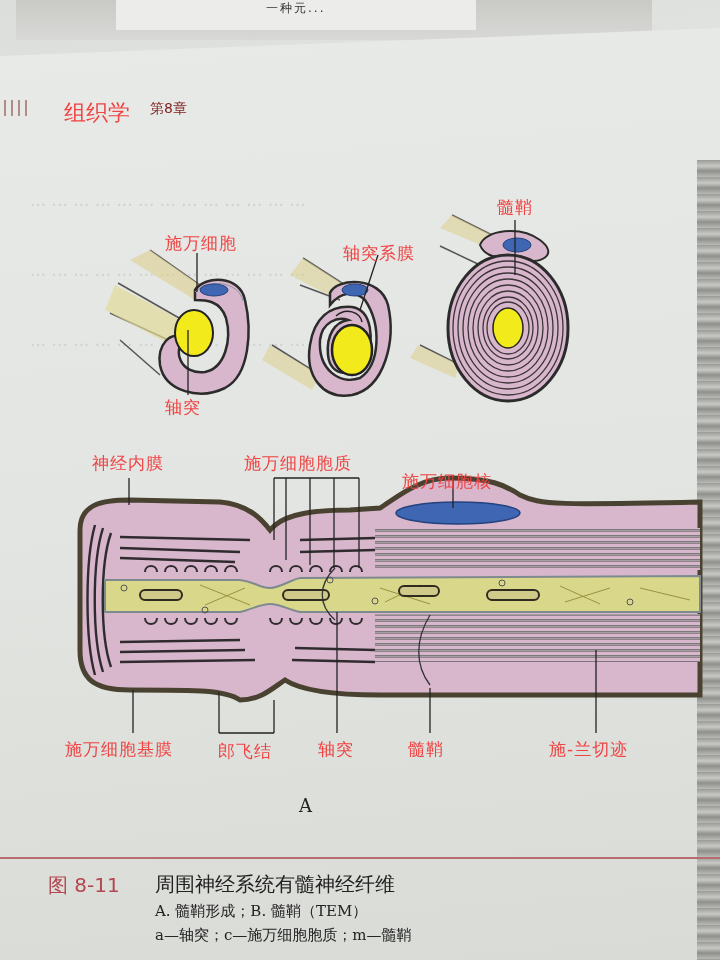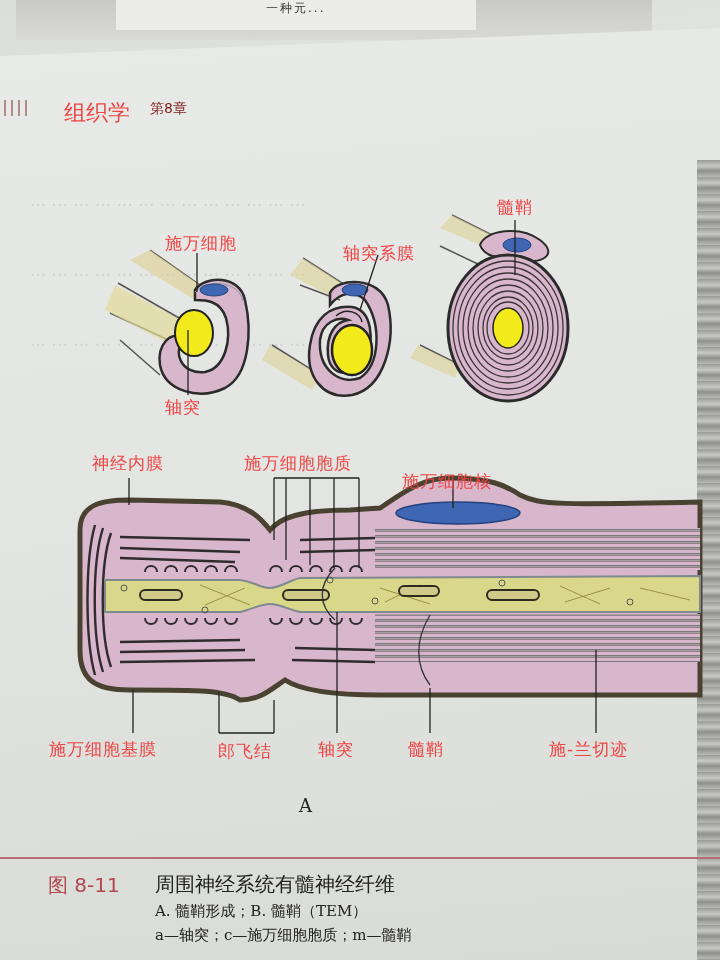--- a/index.html
+++ b/index.html
@@ -212,21 +212,21 @@
 </svg>
 
 <div class="label" style="left:165px;top:232px;">施万细胞</div>
 <div class="label" style="left:165px;top:396px;">轴突</div>
 <div class="label" style="left:343px;top:242px;">轴突系膜</div>
 <div class="label" style="left:497px;top:196px;">髓鞘</div>
 
 <div class="label" style="left:92px;top:452px;">神经内膜</div>
 <div class="label" style="left:244px;top:452px;">施万细胞胞质</div>
 <div class="label" style="left:402px;top:446px;margin-top:24px;">施万细胞核</div>
-<div class="label" style="left:49px;top:738px;">施万细胞基膜</div>
+<div class="label" style="left:65px;top:738px;">施万细胞基膜</div>
 <div class="label" style="left:218px;top:740px;">郎飞结</div>
 <div class="label" style="left:318px;top:738px;">轴突</div>
 <div class="label" style="left:408px;top:738px;">髓鞘</div>
 <div class="label" style="left:549px;top:738px;">施-兰切迹</div>
 
 <div class="panel-letter">A</div>
 
 <div class="caption-line" style="top:857px;"></div>
 <div class="fig-num">图 8-11</div>
 <div class="fig-title">周围神经系统有髓神经纤维</div>

